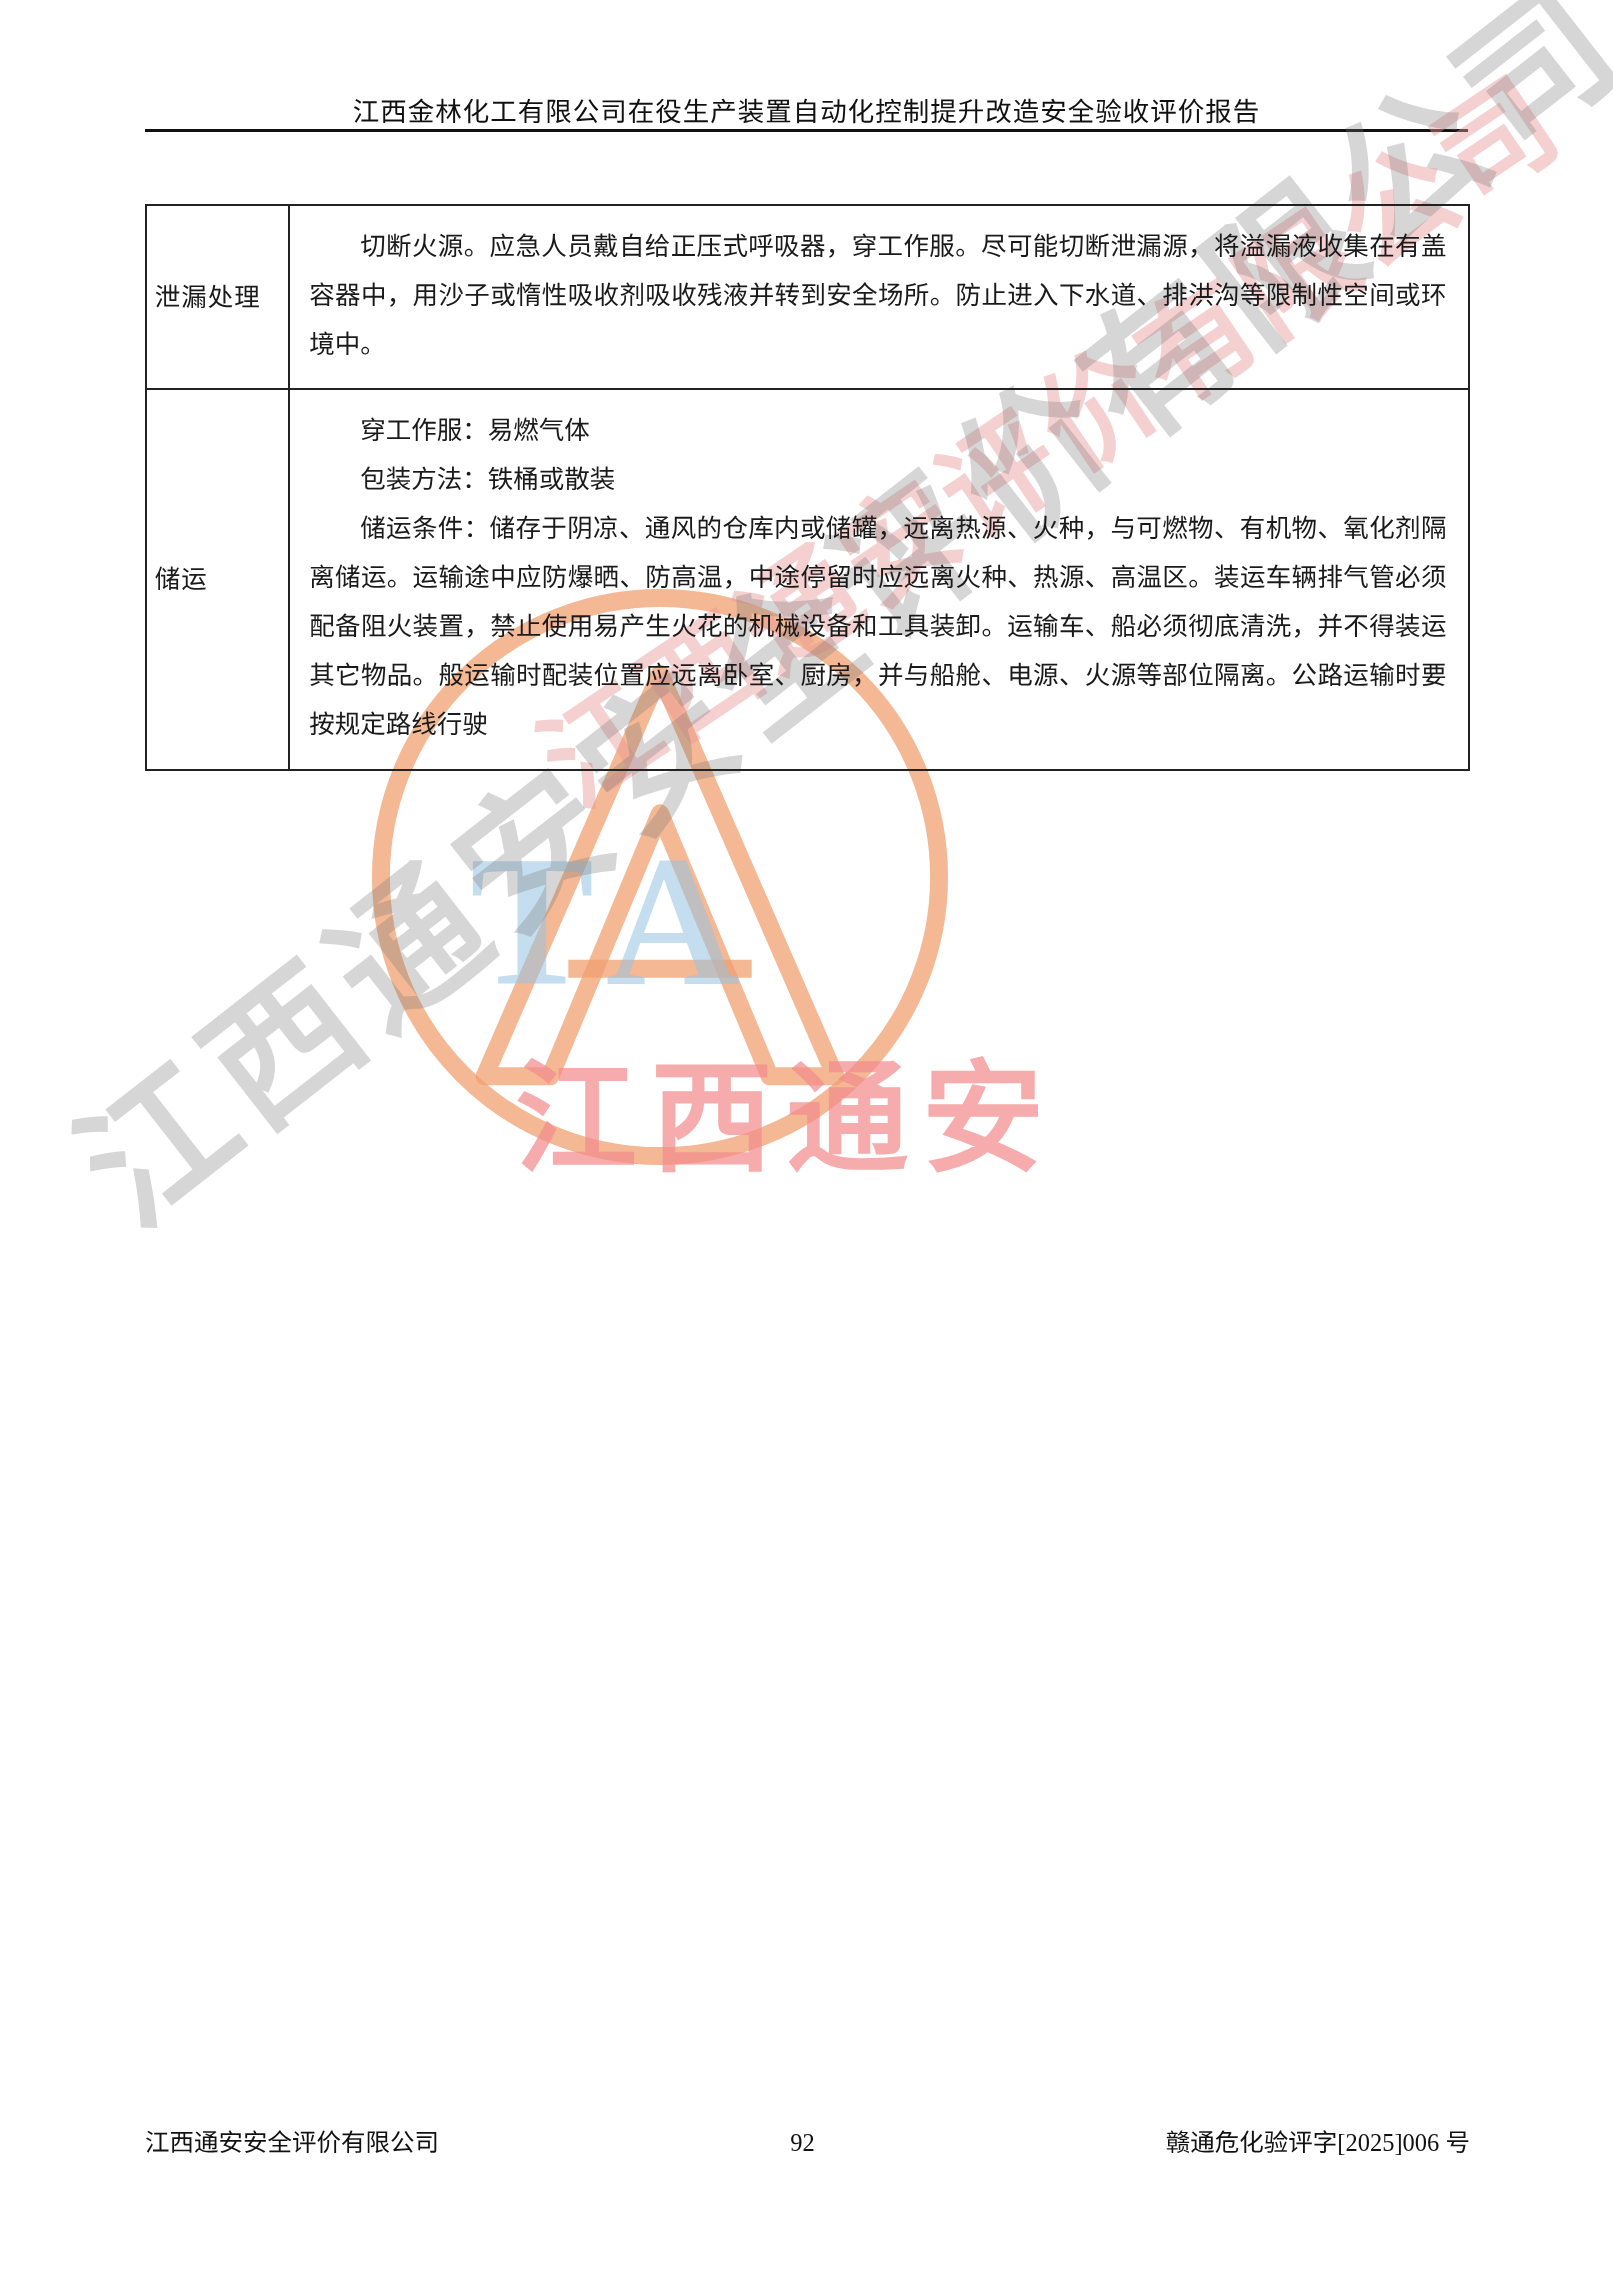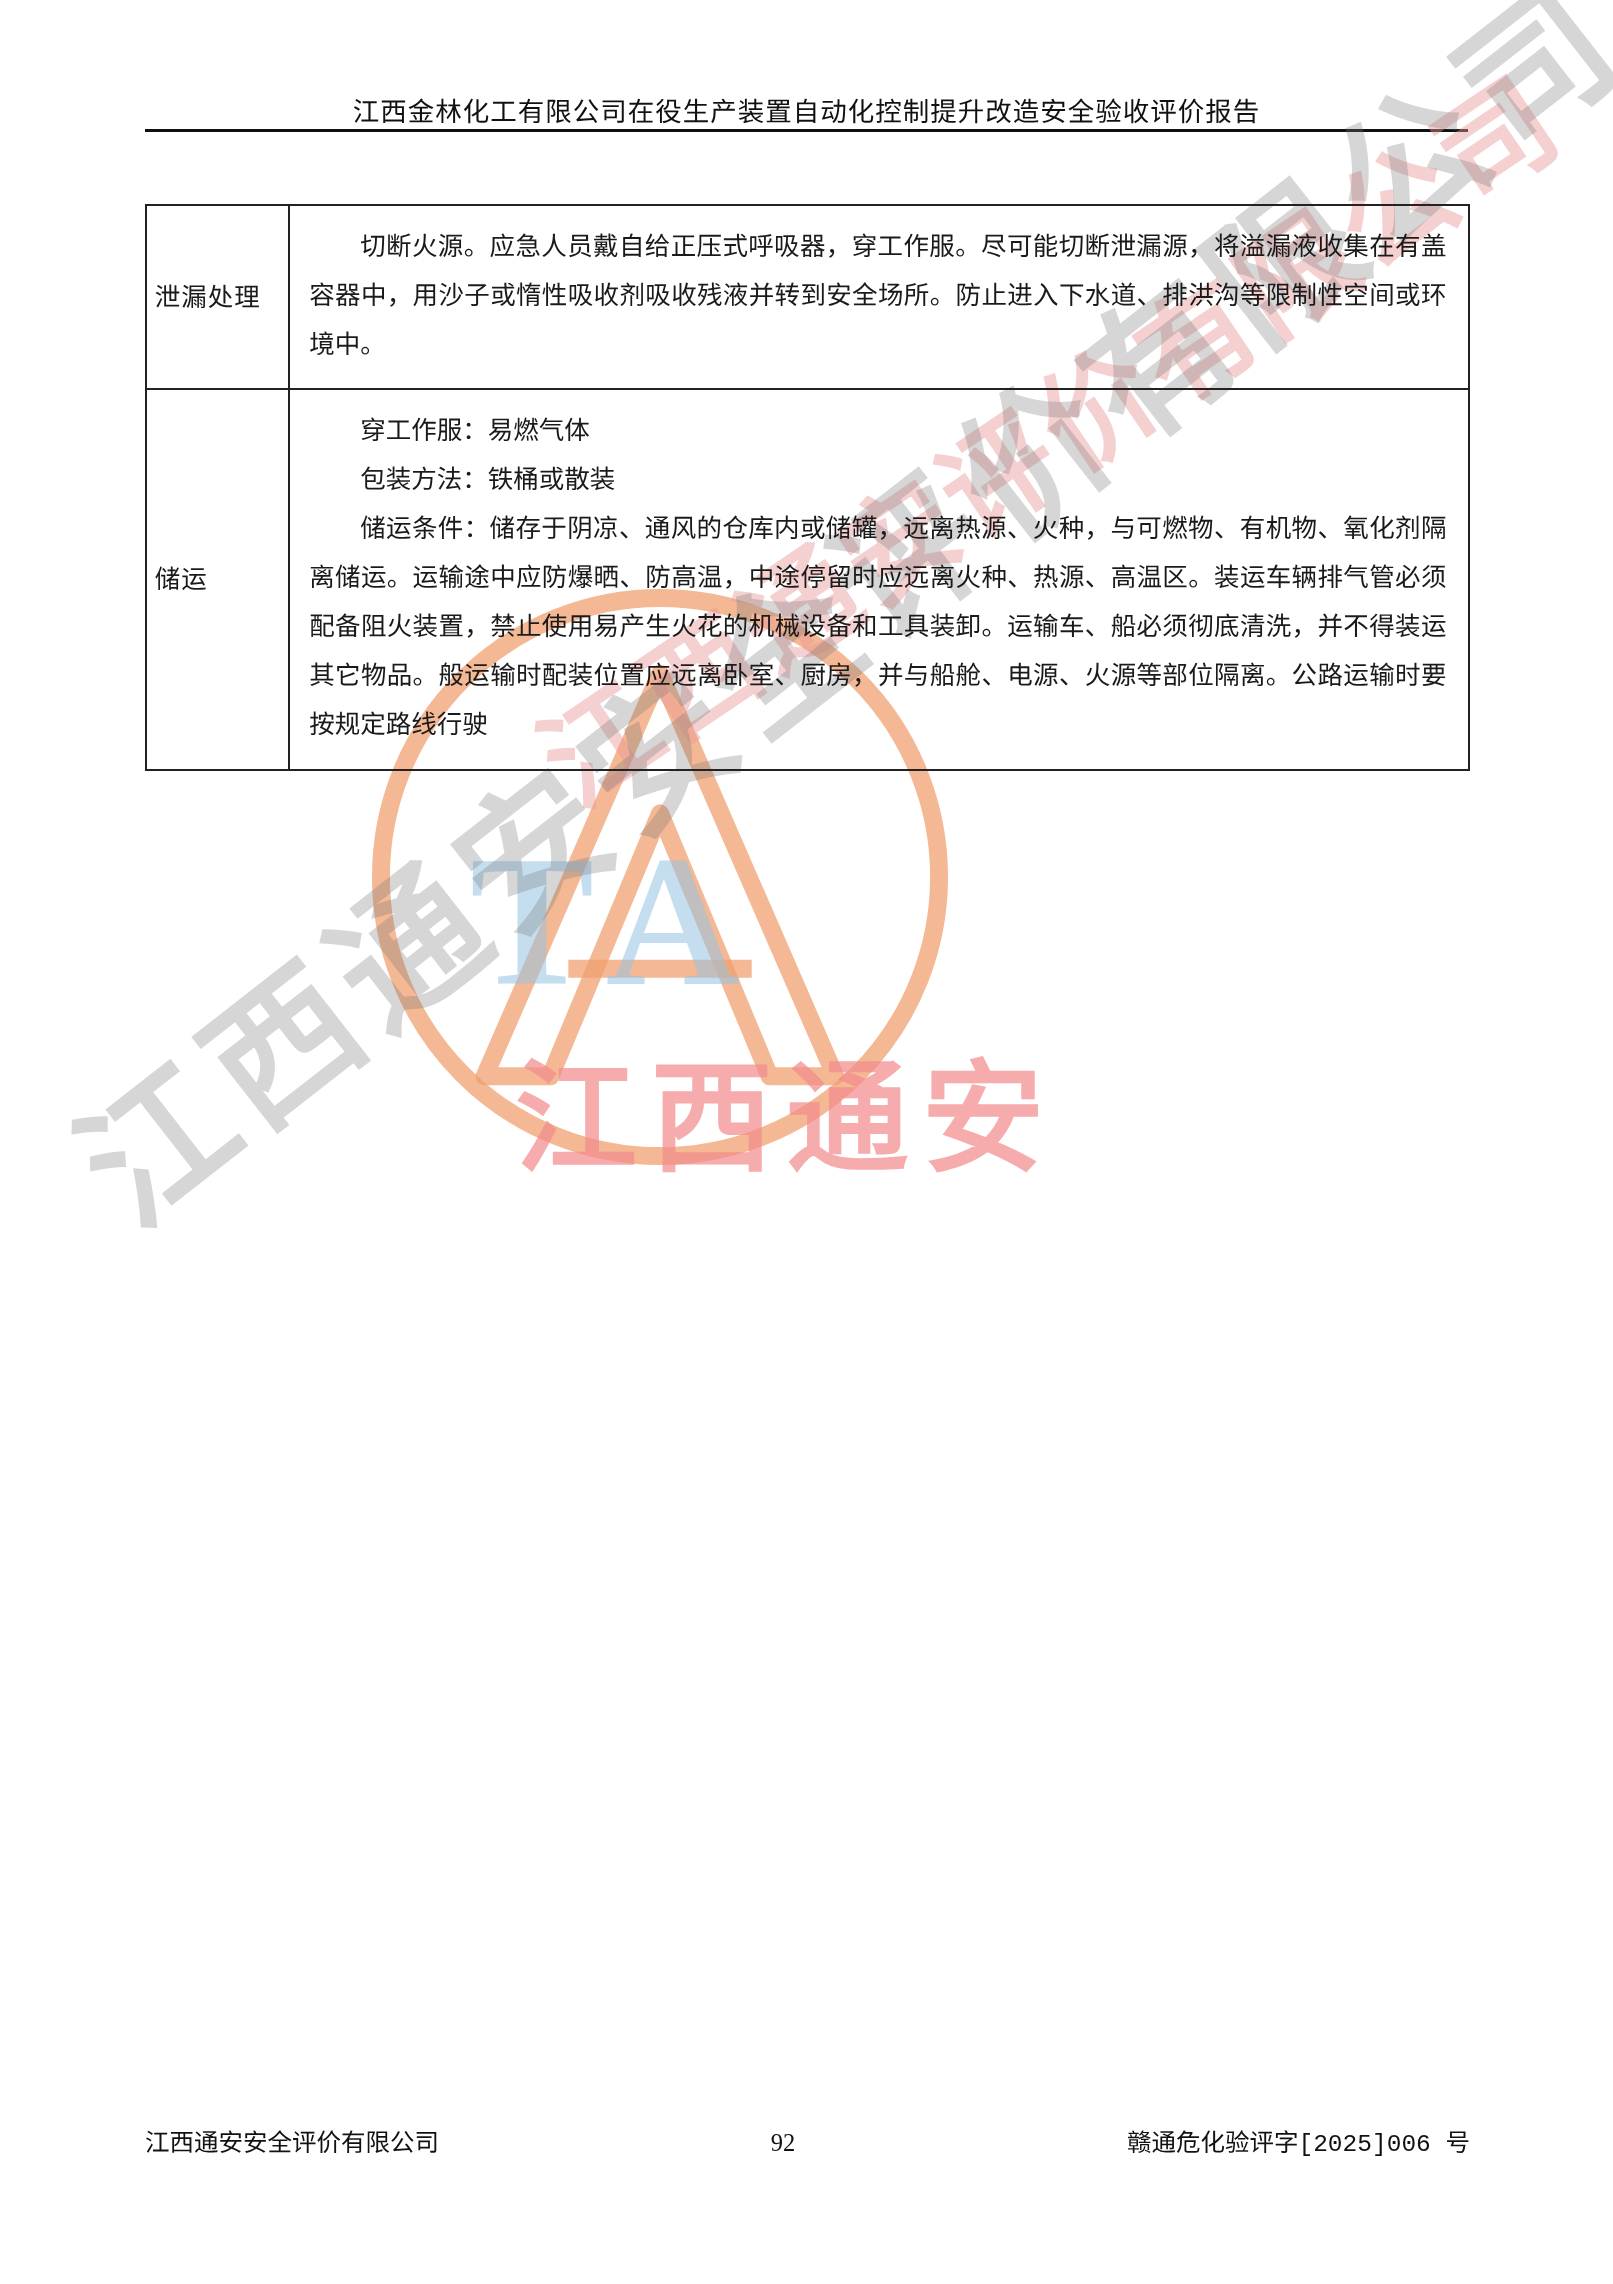--- a/index.html
+++ b/index.html
@@ -166,21 +166,21 @@
     display: flex;
     align-items: baseline;
     font-size: 24.5px;
     color: #111;
   }
   .footer-left { flex: 0 0 auto; }
   .footer-center {
     flex: 1 1 auto;
     text-align: center;
   }
-  .footer-right { flex: 0 0 auto; font-family: Liberation Mono, monospace; }
+  .footer-right { flex: 0 0 auto; }
 </style>
 </head>
 <body>
 
 <div id="page">
 
   <div class="header">
     <div class="header-title">江西金林化工有限公司在役生产装置自动化控制提升改造安全验收评价报告</div>
   </div>
   <div class="header-rule"></div>

